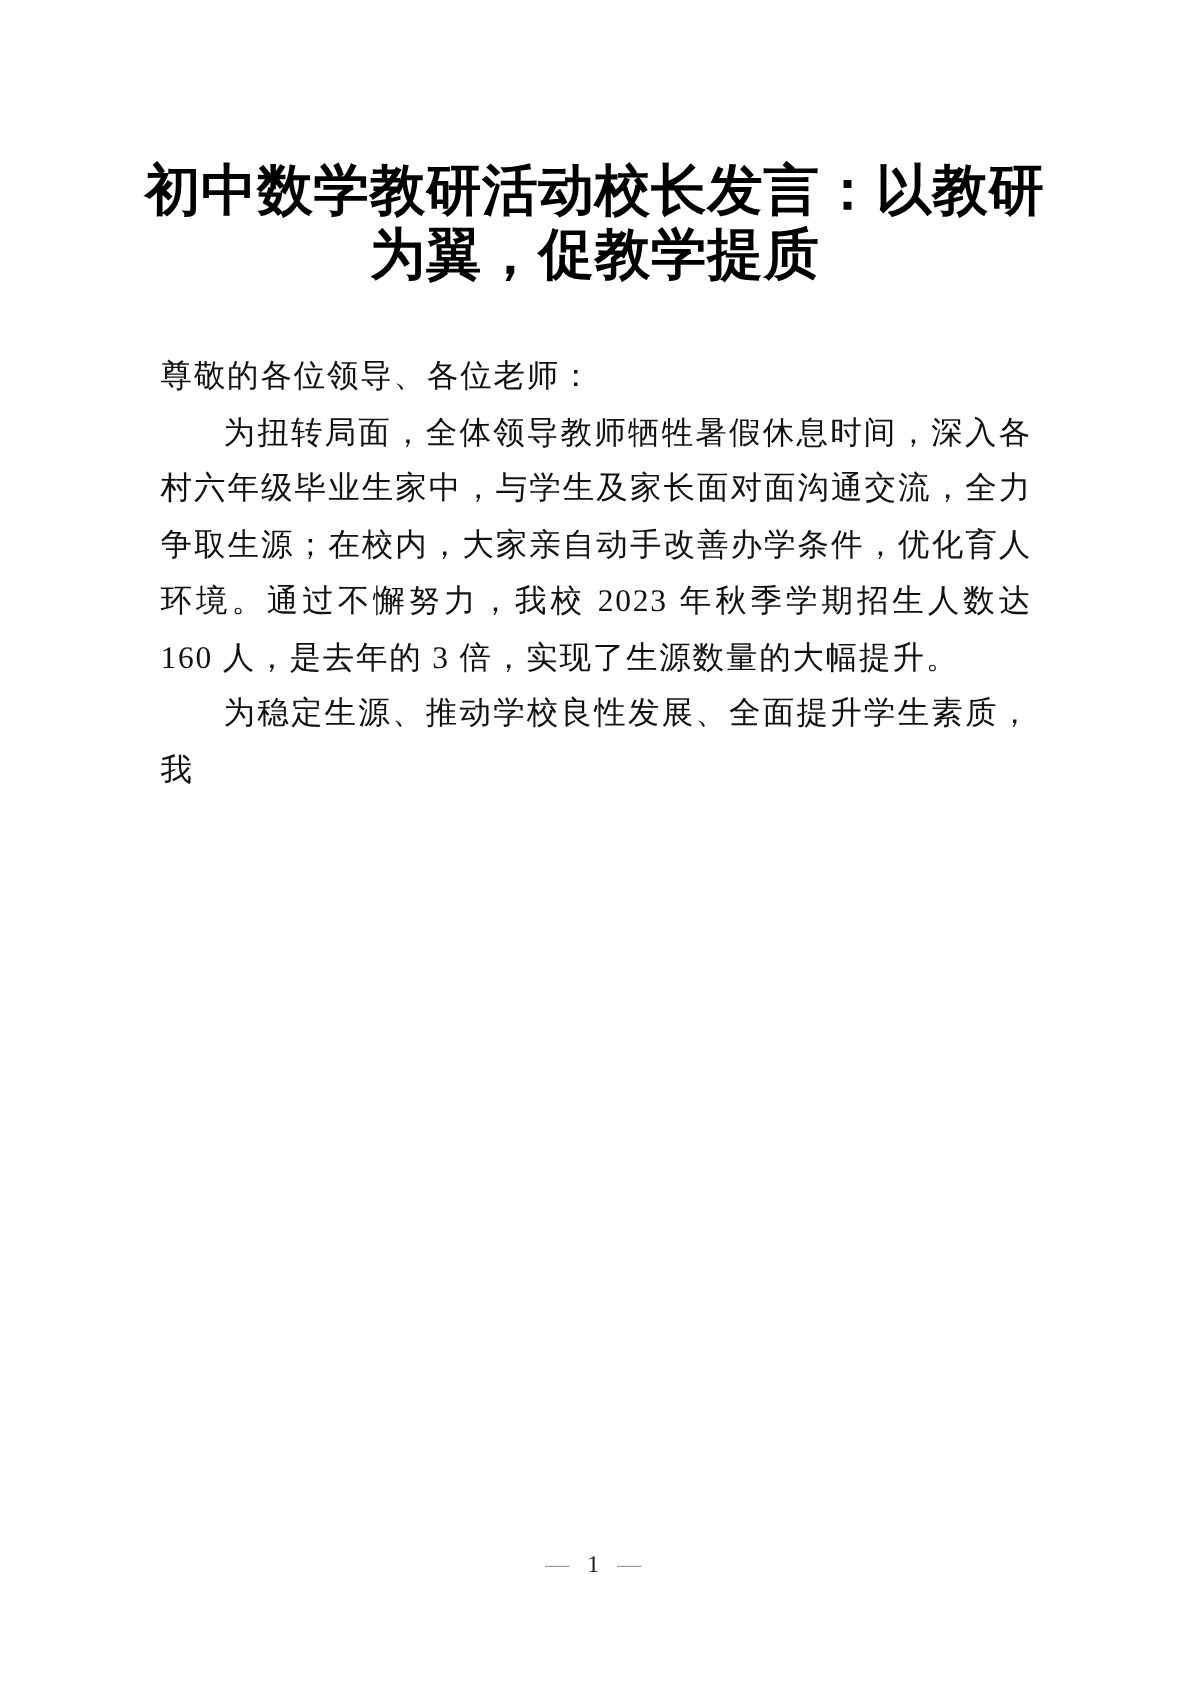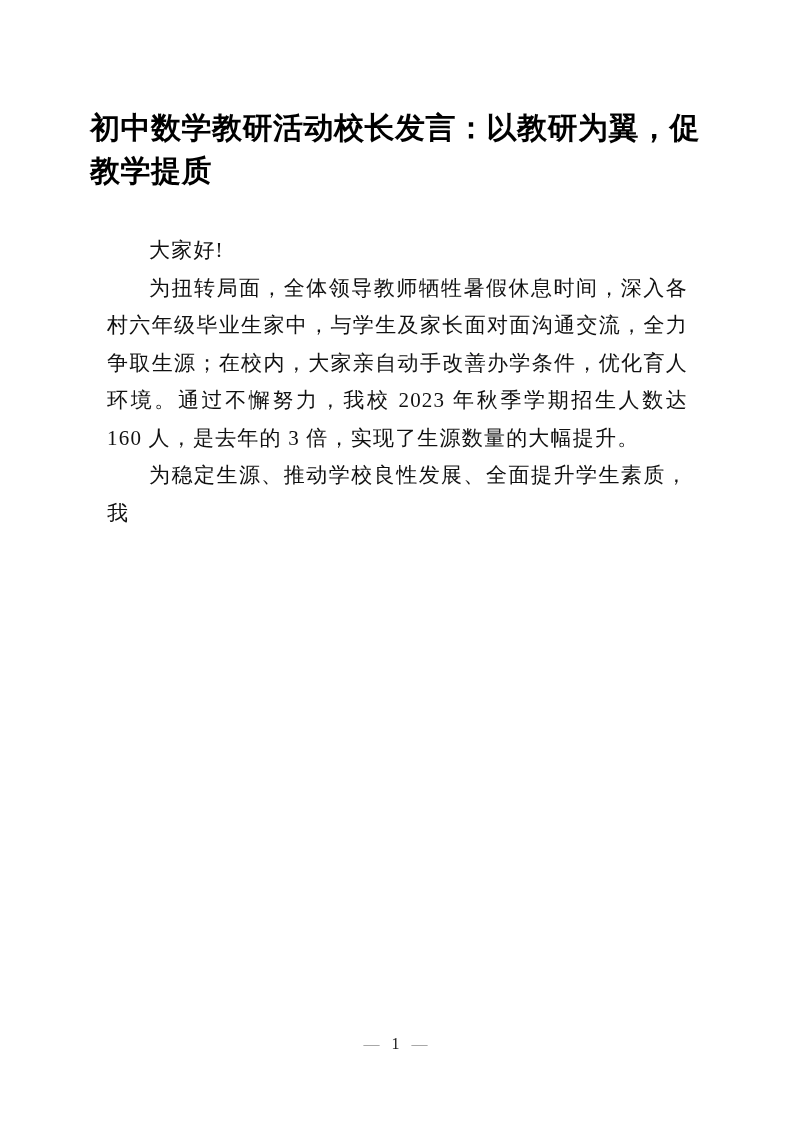--- a/index.html
+++ b/index.html
@@ -16,24 +16,24 @@
     color: #000000;
     overflow: hidden;
     font-family: "Liberation Serif", "DejaVu Serif", serif;
   }
   .doc-title {
     position: absolute;
     left: 90px;
     right: 90px;
     top: 106px;
     margin: 0;
-    font-size: 30px;
+    font-size: 37px;
     font-weight: bold;
     line-height: 43px;
-    text-align: left;
+    text-align: center;
     letter-spacing: 0.5px;
     color: #000000;
     font-family: "Liberation Serif", "DejaVu Serif", serif;
   }
   .doc-body {
     position: absolute;
     left: 107px;
     top: 232px;
     width: 581px;
     font-size: 21px;
@@ -71,21 +71,21 @@
   }
 </style>
 </head>
 <body>
 
 <div class="page">
 
   <h1 class="doc-title">初中数学教研活动校长发言：以教研为翼，促教学提质</h1>
 
   <div class="doc-body">
-    <p class="para-indent">大家好!</p>
+    <p>尊敬的各位领导、各位老师：</p>
     <p class="para-indent">为扭转局面，全体领导教师牺牲暑假休息时间，深入各村六年级毕业生家中，与学生及家长面对面沟通交流，全力争取生源；在校内，大家亲自动手改善办学条件，优化育人环境。通过不懈努力，我校 2023 年秋季学期招生人数达 160 人，是去年的 3 倍，实现了生源数量的大幅提升。</p>
     <p class="para-indent">为稳定生源、推动学校良性发展、全面提升学生素质，我</p>
   </div>
 
   <div class="footer">
     <span class="dash">—</span><span class="num">1</span><span class="dash">—</span>
   </div>
 
 </div>
 

